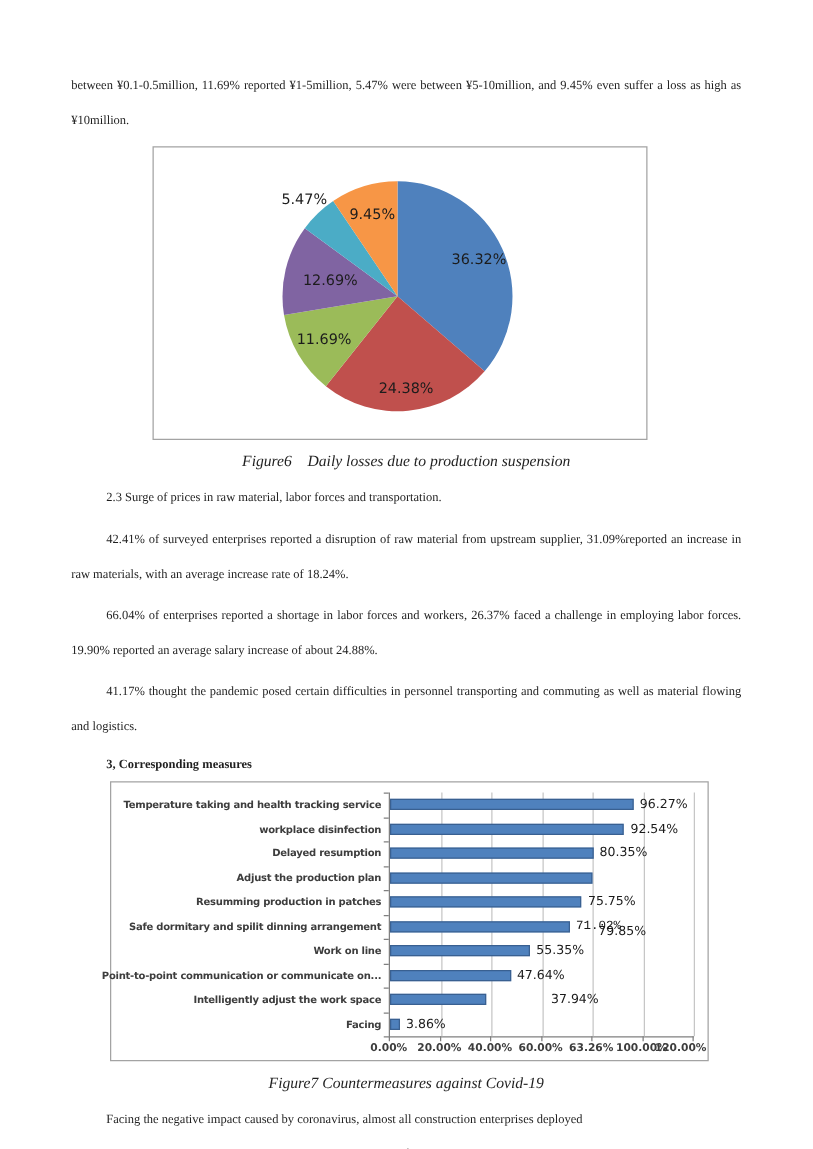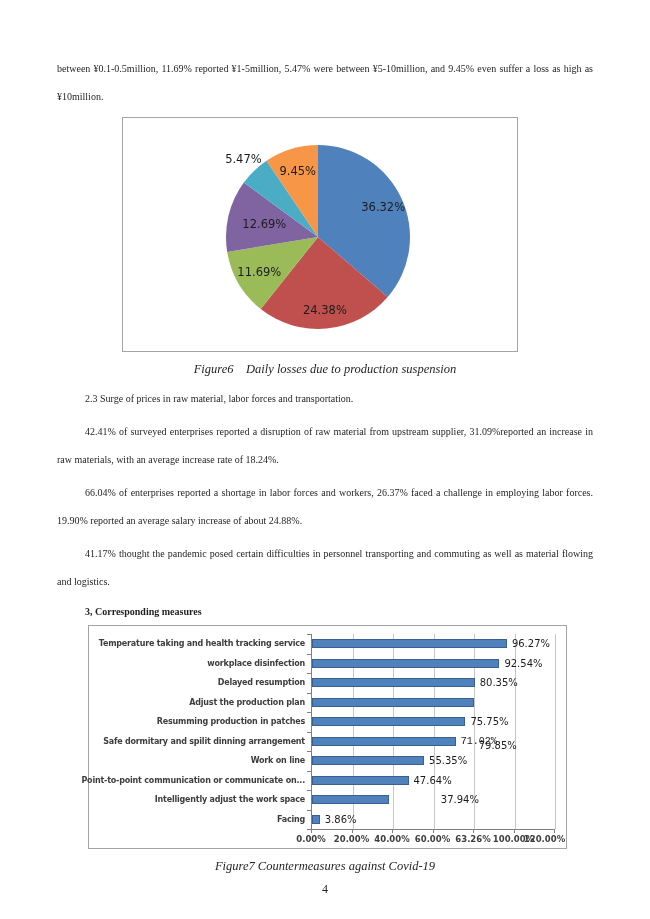--- a/index.html
+++ b/index.html
@@ -174,16 +174,17 @@
         <div class="bc-bar" style="left: 223px; top: 169.3px; width: 76.8px; background: rgb(79, 129, 189);"></div>
         <div class="bc-val" style="left: 304.8px; top: 168px; margin-left: 47px;">37.94%</div>
         <div class="bc-cat" style="right: 261px; top: 188.5px;">Facing</div>
         <div class="bc-bar" style="left: 223px; top: 188.8px; width: 7.8px; background: rgb(79, 129, 189);"></div>
         <div class="bc-val" style="left: 235.8px; top: 187.5px;">3.86%</div>
       </div>
   </div>
 
   <p class="caption">Figure7 Countermeasures against Covid-19</p>
 
+  <p class="para indent">Facing the negative impact caused by coronavirus, almost all construction enterprises deployed</p>
 
   <div class="page-number">4</div>
 
 </div>
 
 </body></html>

